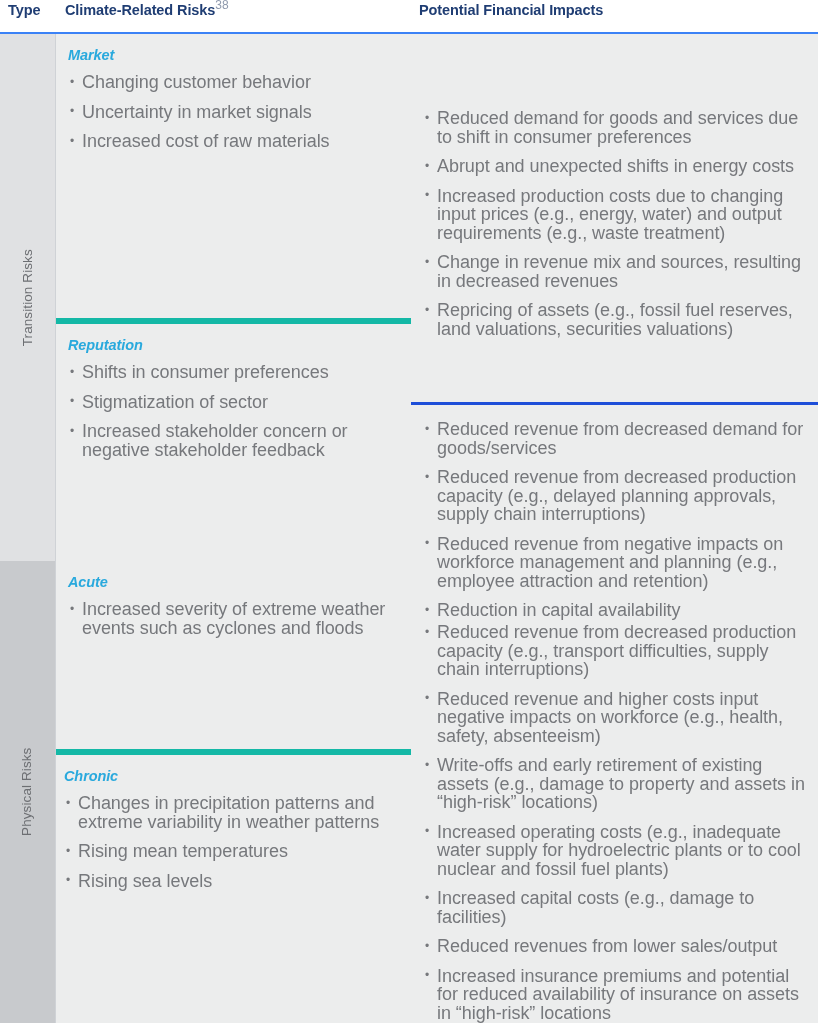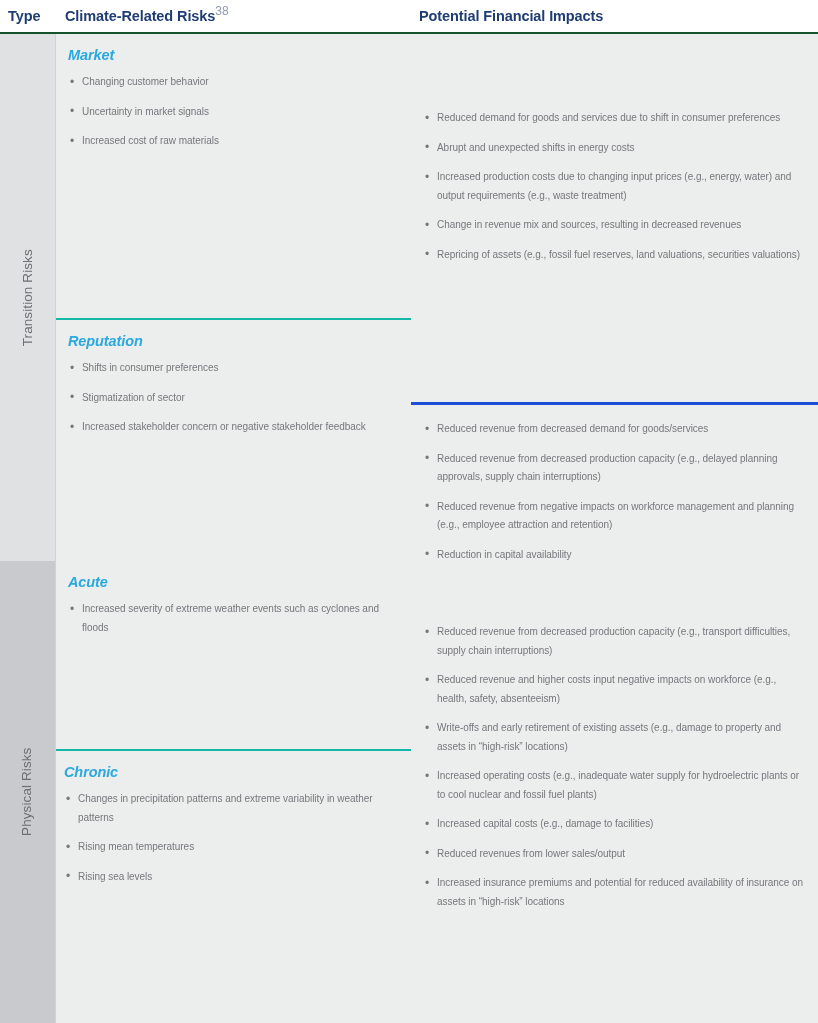--- a/index.html
+++ b/index.html
@@ -22,22 +22,22 @@
     box-sizing: border-box;
     display: flex;
     flex-direction: column;
   }
 
   
   .head-row {
     height: 34px;
     flex: 0 0 34px;
     display: flex;
-    align-items: center;
-    border-bottom: 2px solid #14532d;
+    align-items: flex-start;
+    border-bottom: 2px solid #3b82f6;
     box-sizing: border-box;
     background: #ffffff;
   }
   .head-type {
     width: 56px;
     flex: 0 0 56px;
     padding-left: 8px;
     box-sizing: border-box;
   }
   .head-risks {
@@ -125,21 +125,21 @@
     box-sizing: border-box;
     min-width: 0;
   }
 
   
   .sub-block {
     box-sizing: border-box;
     padding: 12px 12px 6px 12px;
   }
   .sub-block.divided {
-    border-top: 2px solid #14b8a6;
+    border-top: 6px solid #14b8a6;
   }
   .sub-block.market     { flex: 0 0 284px; }
   .sub-block.reputation { flex: 1 1 auto; }
   .sub-block.acute      { flex: 0 0 188px; }
   .sub-block.chronic    { flex: 1 1 auto; padding-left: 8px; }
 
   .sub-title {
     color: #29a9dd;
     font-size: 14.5px;
     font-weight: bold;
@@ -152,21 +152,21 @@
   ul.bullets {
     list-style: none;
     margin: 0;
     padding: 0;
   }
   ul.bullets > li {
     position: relative;
     padding-left: 14px;
     margin-bottom: 11px;
     color: #76787c;
-    font-size: 10px;
+    font-size: 18px;
     line-height: 18.5px;
     letter-spacing: -0.05px;
   }
   ul.bullets > li:last-child { margin-bottom: 0; }
   ul.bullets > li::before {
     content: "\2022";
     position: absolute;
     left: 2px;
     top: -0.5px;
     color: #76787c;

